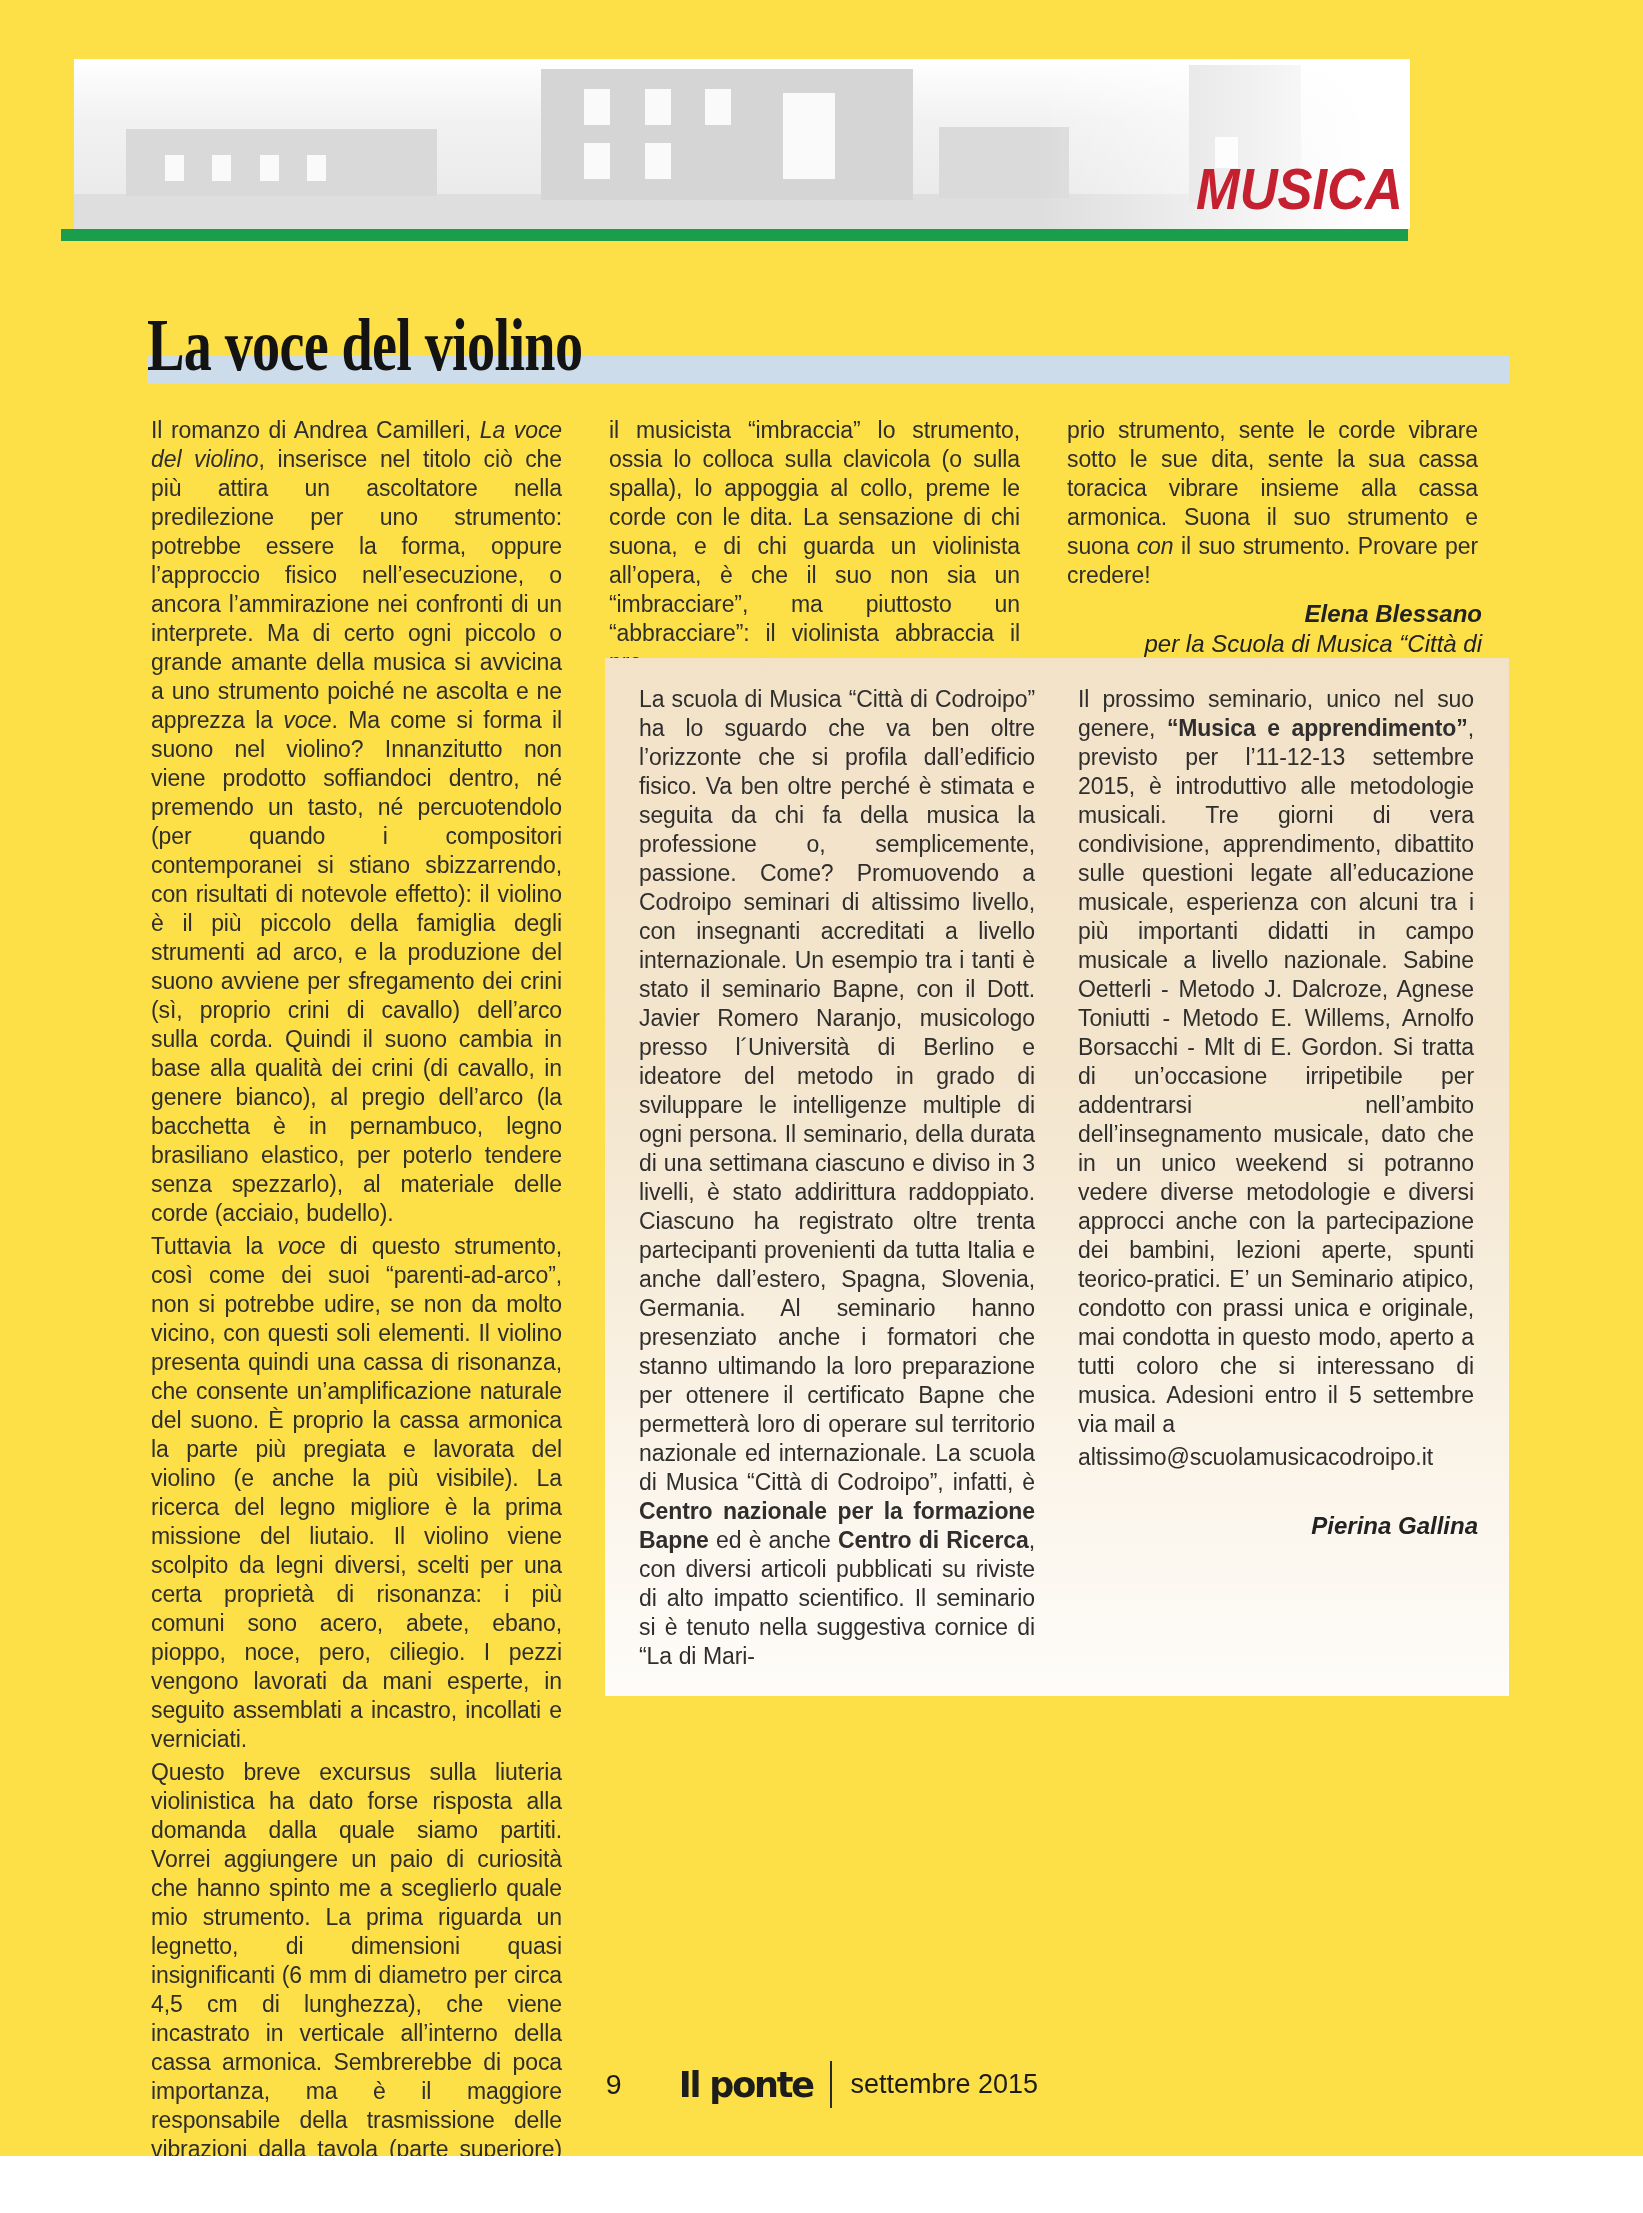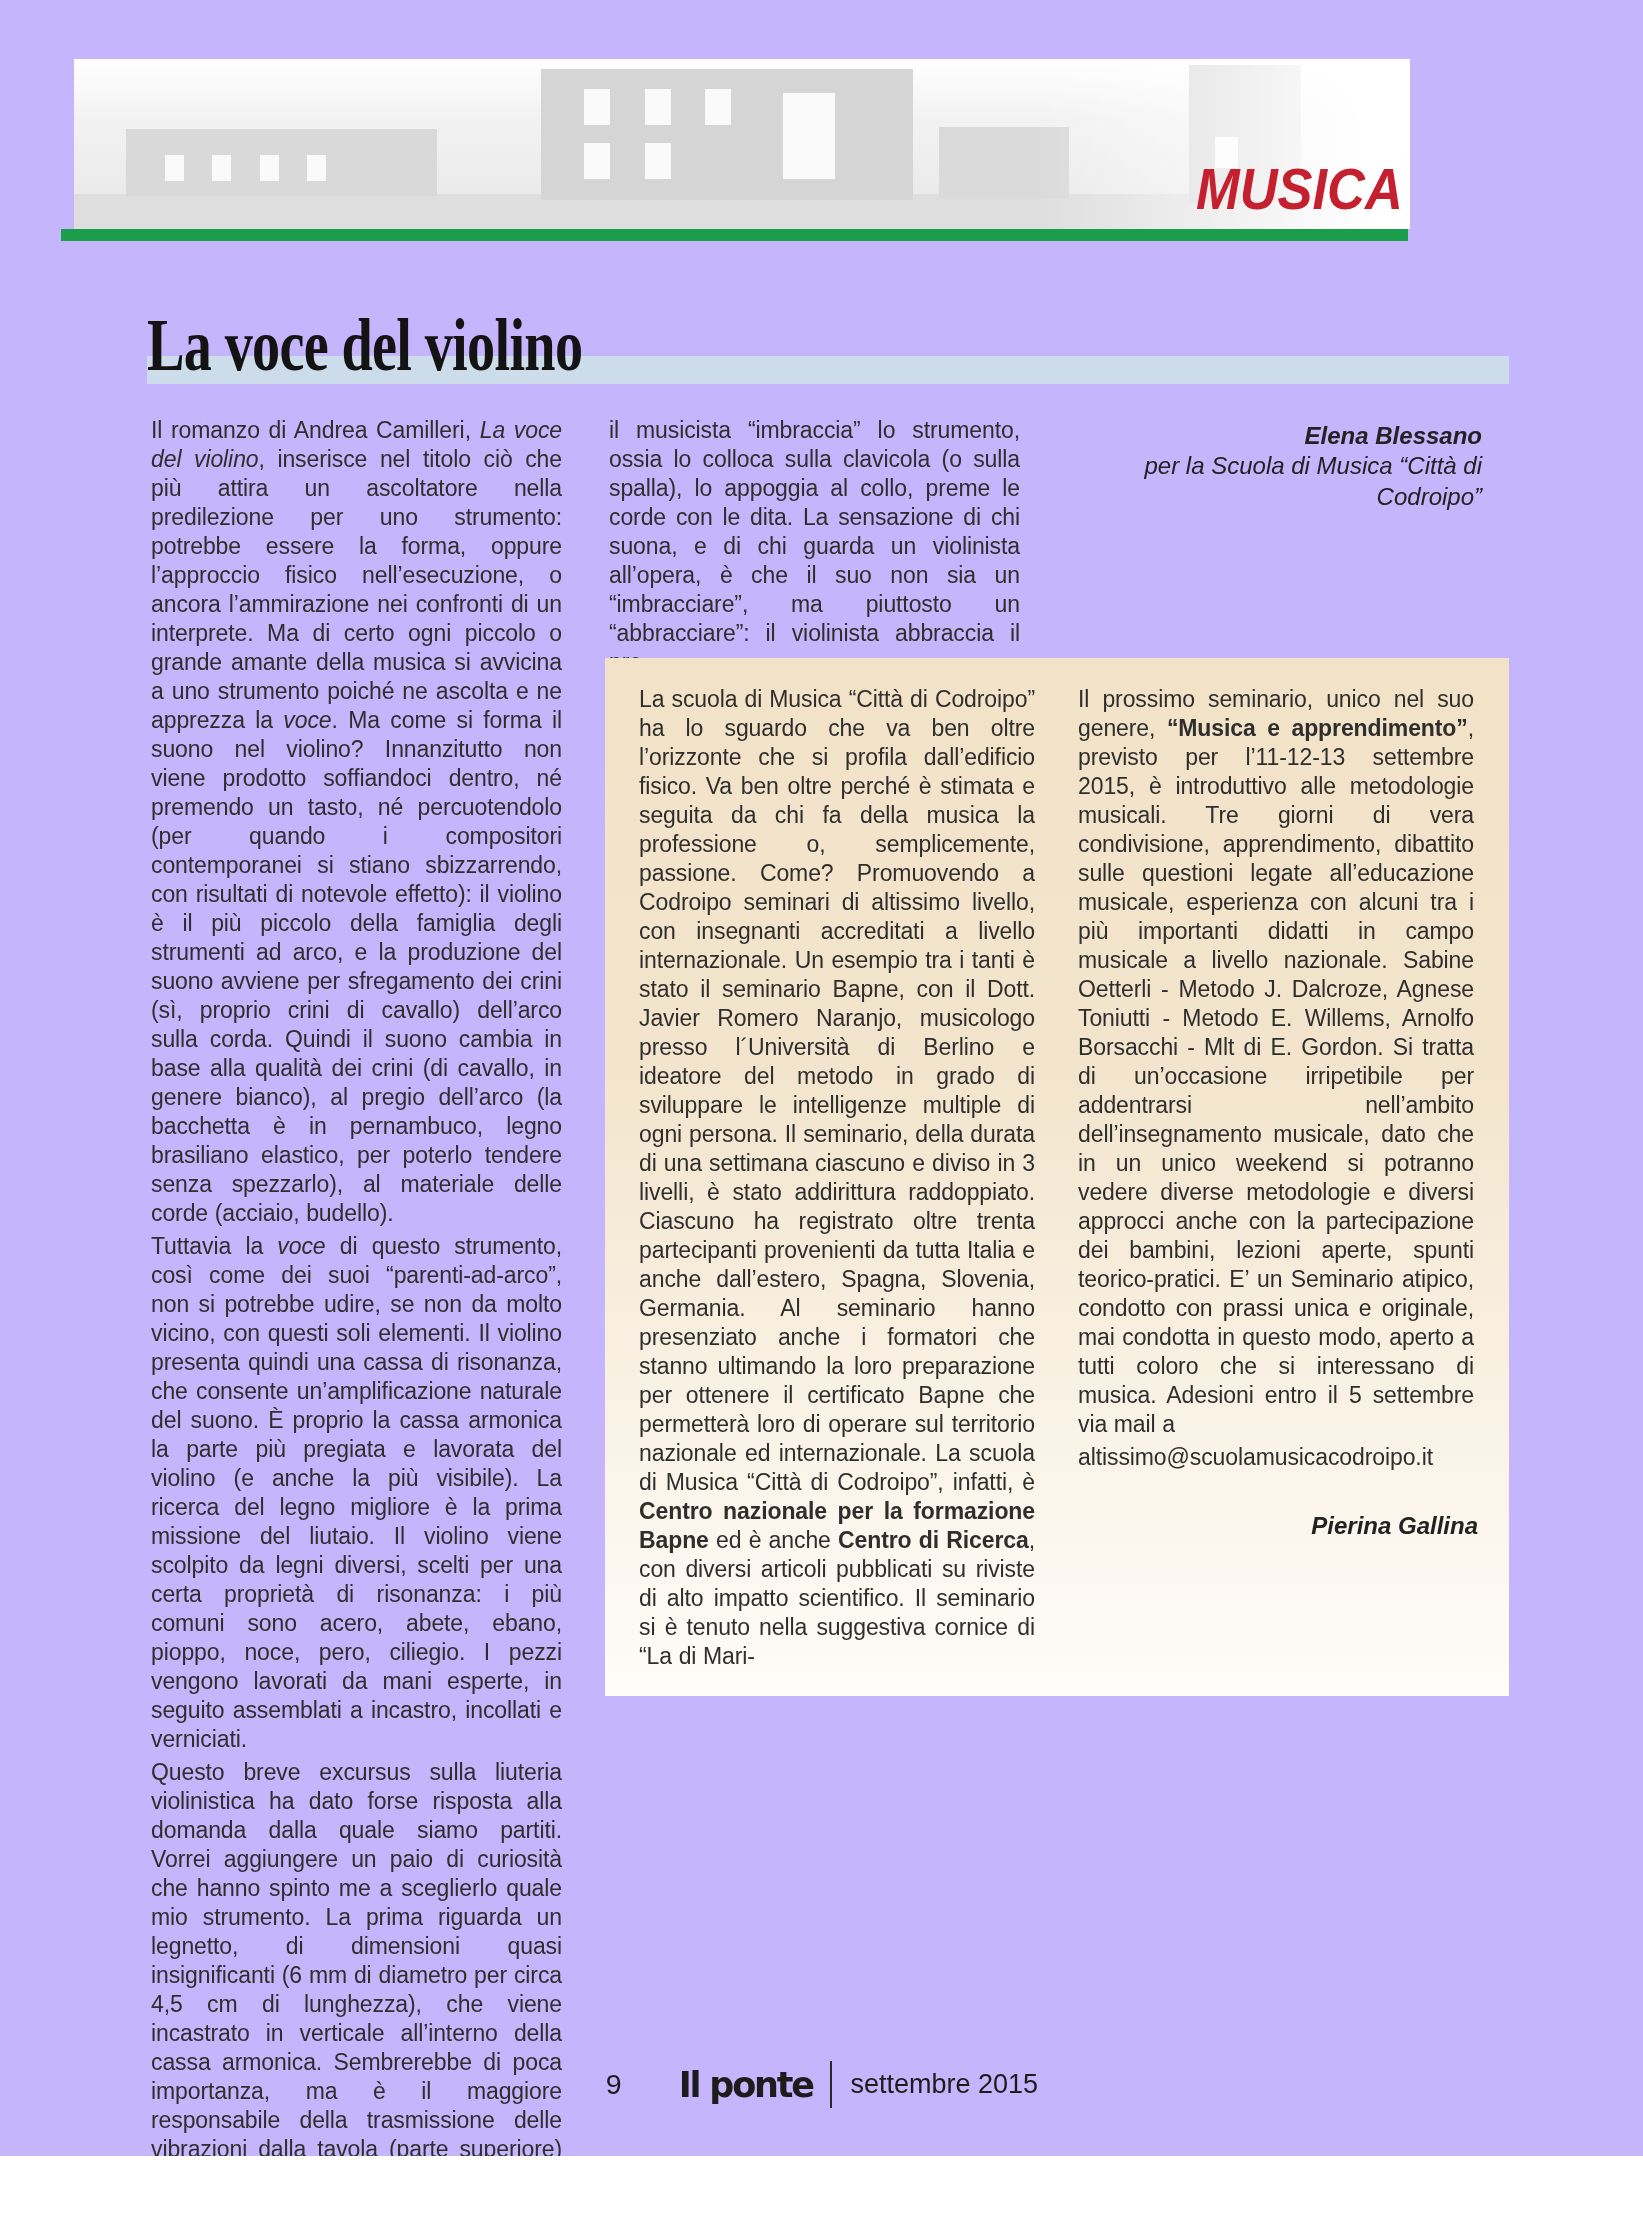--- a/index.html
+++ b/index.html
@@ -1,16 +1,16 @@
 <!DOCTYPE html>
 <html lang="it" style="font-size:14px"><head>
 <meta charset="utf-8">
 <style>
   html,body{margin:0;padding:0;background:#fff;}
-  .page{position:relative;width:1644px;height:2156px;background:#c4b5fd;overflow:hidden;
+  .page{position:relative;width:1644px;height:2156px;background:#fde047;overflow:hidden;
         font-family:"Liberation Sans",sans-serif;color:#2f2e2d;}
 
   
   .header-photo{position:absolute;left:74px;top:59px;width:1336px;height:170px;overflow:hidden;
     background:linear-gradient(180deg,#ffffff 0%,#f2f2f2 35%,#e7e7e7 100%);}
   .ph-block{position:absolute;background:#d9d9d9;}
   .ph-ground{position:absolute;left:0;right:0;bottom:0;height:35px;background:#dedede;}
   .ph-win{position:absolute;background:#fafafa;}
   .header-photo::after{content:"";position:absolute;inset:0;
     background:linear-gradient(90deg,rgba(255,255,255,0) 72%,#ffffff 97%);}
@@ -99,20 +99,21 @@
         <p class="body"><span>Il romanzo di Andrea Camilleri, </span><span class="f-i">La voce del violino</span><span>, inserisce nel titolo ciò che più attira un ascoltatore nella predilezione per uno strumento: potrebbe essere la forma, oppure l’approccio fisico nell’esecuzione, o ancora l’ammirazione nei confronti di un interprete. Ma di certo ogni piccolo o grande amante della musica si avvicina a uno strumento poiché ne ascolta e ne apprezza la </span><span class="f-i">voce</span><span>. Ma come si forma il suono nel violino? Innanzitutto non viene prodotto soffiandoci dentro, né premendo un tasto, né percuotendolo (per quando i compositori contemporanei si stiano sbizzarrendo, con risultati di notevole effetto): il violino è il più piccolo della famiglia degli strumenti ad arco, e la produzione del suono avviene per sfregamento dei crini (sì, proprio crini di cavallo) dell’arco sulla corda. Quindi il suono cambia in base alla qualità dei crini (di cavallo, in genere bianco), al pregio dell’arco (la bacchetta è in pernambuco, legno brasiliano elastico, per poterlo tendere senza spezzarlo), al materiale delle corde (acciaio, budello).</span></p>
         <p class="body"><span>Tuttavia la </span><span class="f-i">voce</span><span> di questo strumento, così come dei suoi “parenti-ad-arco”, non si potrebbe udire, se non da molto vicino, con questi soli elementi. Il violino presenta quindi una cassa di risonanza, che consente un’amplificazione naturale del suono. È proprio la cassa armonica la parte più pregiata e lavorata del violino (e anche la più visibile). La ricerca del legno migliore è la prima missione del liutaio. Il violino viene scolpito da legni diversi, scelti per una certa proprietà di risonanza: i più comuni sono acero, abete, ebano, pioppo, noce, pero, ciliegio. I pezzi vengono lavorati da mani esperte, in seguito assemblati a incastro, incollati e verniciati.</span></p>
         <p class="body"><span>Questo breve excursus sulla liuteria violinistica ha dato forse risposta alla domanda dalla quale siamo partiti. Vorrei aggiungere un paio di curiosità che hanno spinto me a sceglierlo quale mio strumento. La prima riguarda un legnetto, di dimensioni quasi insignificanti (6 mm di diametro per circa 4,5 cm di lunghezza), che viene incastrato in verticale all’interno della cassa armonica. Sembrerebbe di poca importanza, ma è il maggiore responsabile della trasmissione delle vibrazioni dalla tavola (parte superiore) al fondo (parte inferiore): insomma… ci sarà un motivo per cui da secoli questo bastoncino delle dimensioni inferiori a un dito viene chiamato </span><span class="f-i">anima</span><span>! La seconda curiosità:</span></p>
       </div>
       <div class="right-zone">
         <div class="top-cols">
           <div class="col-2">
             <p class="body"><span>il musicista “imbraccia” lo strumento, ossia lo colloca sulla clavicola (o sulla spalla), lo appoggia al collo, preme le corde con le dita. La sensazione di chi suona, e di chi guarda un violinista all’opera, è che il suo non sia un “imbracciare”, ma piuttosto un “abbracciare”: il violinista abbraccia il pro-</span></p>
           </div>
           <div class="col-3">
+            <p class="body"><span>prio strumento, sente le corde vibrare sotto le sue dita, sente la sua cassa toracica vibrare insieme alla cassa armonica. Suona il suo strumento e suona </span><span class="f-i">con</span><span> il suo strumento. Provare per credere!</span></p>
             <p class="sig-name">Elena Blessano</p>
             <p class="sig-role">per la Scuola di Musica “Città di Codroipo”</p>
           </div>
         </div>
 
         <div class="box">
           <div class="box-cols">
             <div class="box-col1">
               <p class="body"><span>La scuola di Musica “Città di Codroipo” ha lo sguardo che va ben oltre l’orizzonte che si profila dall’edificio fisico. Va ben oltre perché è stimata e seguita da chi fa della musica la professione o, semplicemente, passione. Come? Promuovendo a Codroipo seminari di altissimo livello, con insegnanti accreditati a livello internazionale. Un esempio tra i tanti è stato il seminario Bapne, con il Dott. Javier Romero Naranjo, musicologo presso l´Università di Berlino e ideatore del metodo in grado di sviluppare le intelligenze multiple di ogni persona. Il seminario, della durata di una settimana ciascuno e diviso in 3 livelli, è stato addirittura raddoppiato. Ciascuno ha registrato oltre trenta partecipanti provenienti da tutta Italia e anche dall’estero, Spagna, Slovenia, Germania. Al seminario hanno presenziato anche i formatori che stanno ultimando la loro preparazione per ottenere il certificato Bapne che permetterà loro di operare sul territorio nazionale ed internazionale. La scuola di Musica “Città di Codroipo”, infatti, è </span><span class="f-b">Centro nazionale per la formazione Bapne</span><span> ed è anche </span><span class="f-b">Centro di Ricerca</span><span>, con diversi articoli pubblicati su riviste di alto impatto scientifico. Il seminario si è tenuto nella suggestiva cornice di “La di Mari-</span></p>
             </div>

